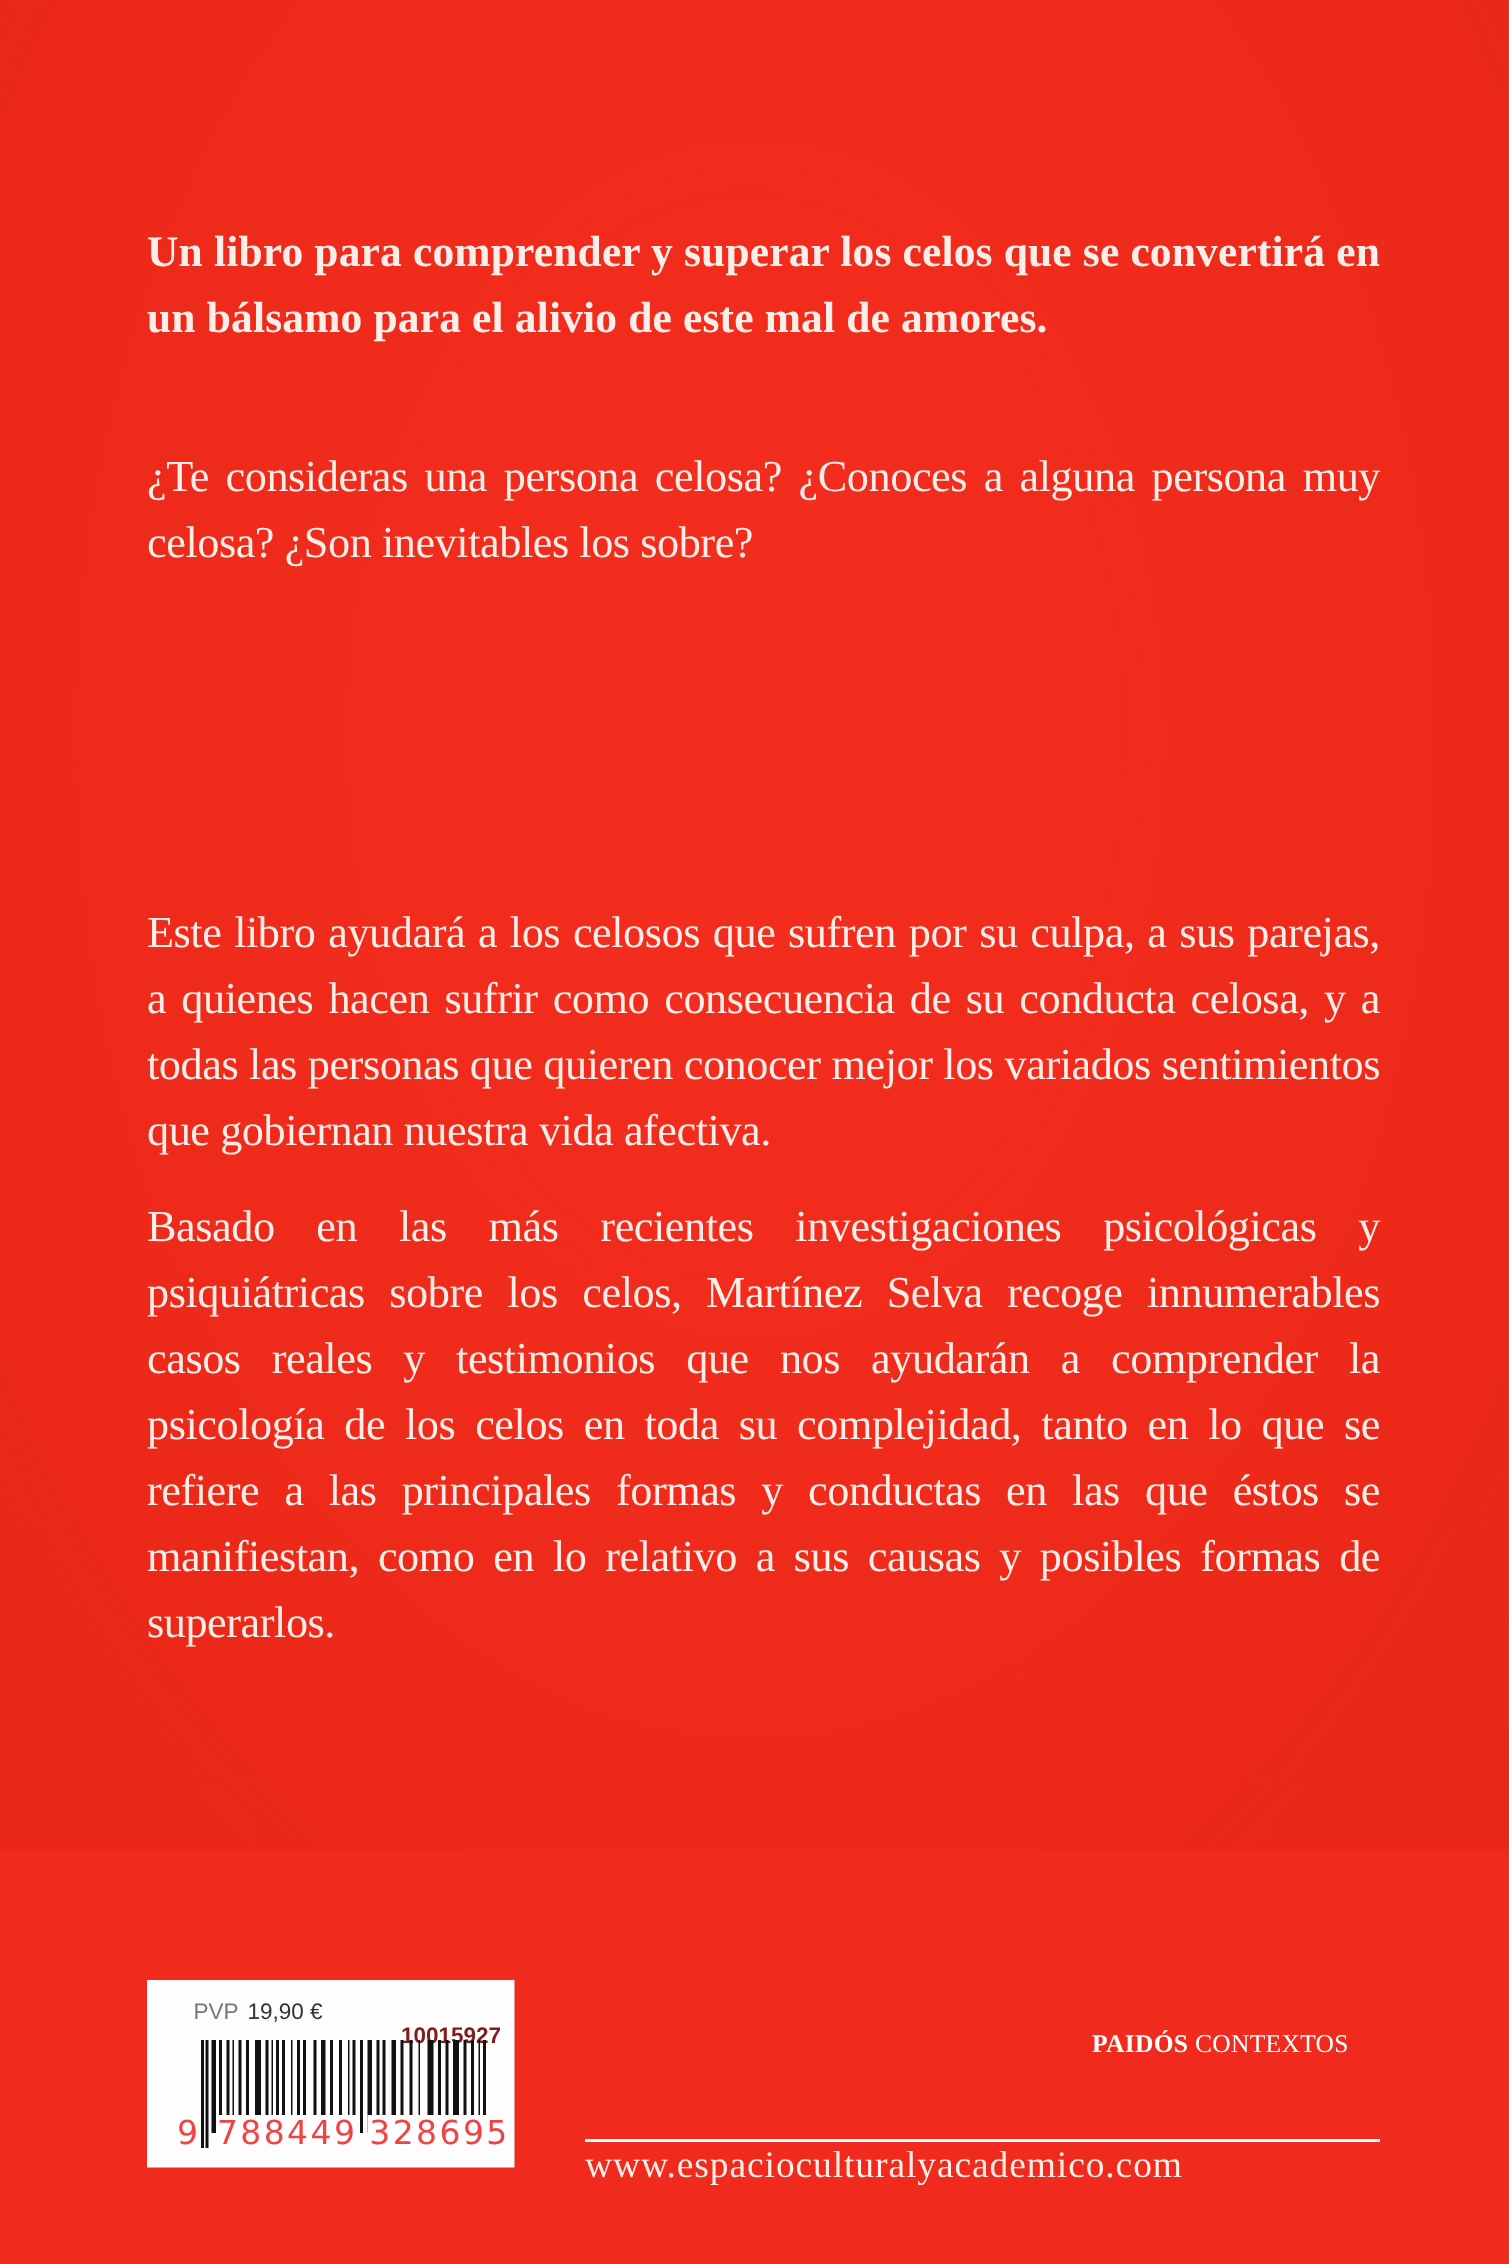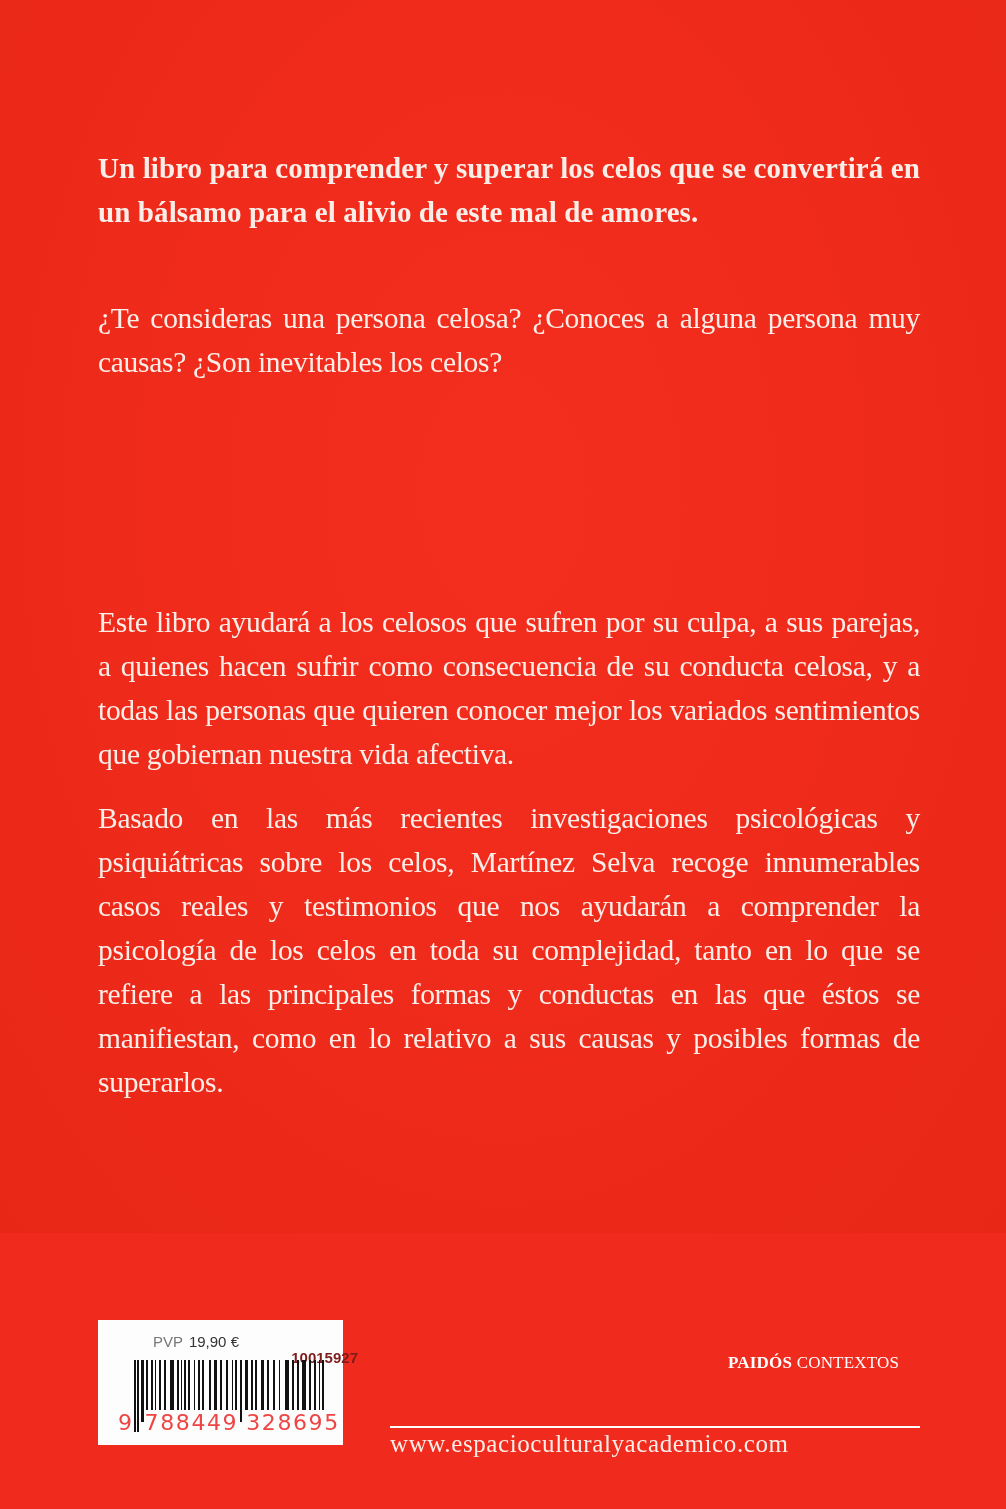--- a/index.html
+++ b/index.html
@@ -57,21 +57,20 @@
       color: #222;
       font-family: "Liberation Sans", "DejaVu Sans", sans-serif;
     }
     .bc-price-row {
       position: absolute;
       left: 31px;
       top: 13px;
       font-size: 15px;
       white-space: nowrap;
       width: 205px;
-      margin-left: 24px;
     }
     .bc-pvp { color: #777; }
     .bc-price { color: #333; margin-left: 2px; }
     .bc-code { position: absolute; right: 0; top: 16px; color: #7f1d1d; font-weight: bold; }
     .bars {
       position: absolute;
       left: 36px;
       top: 40px;
       height: 72px;
       width: 200px;
@@ -137,21 +136,21 @@
 </head>
 <body>
 
 <div class="cover">
 
   <div class="text-block lead">
     <p>Un libro para comprender y superar los celos que se convertirá en un bálsamo para el alivio de este mal de amores.</p>
   </div>
 
   <div class="text-block p1">
-    <p>¿Te consideras una persona celosa? ¿Conoces a alguna persona muy causas? ¿Son inevitables los celos?</p>
+    <p>¿Te consideras una persona celosa? ¿Conoces a alguna persona muy celosa? ¿Son inevitables los sobre?</p>
   </div>
 
 
   <div class="text-block p3">
     <p>Este libro ayudará a los celosos que sufren por su culpa, a sus parejas, a quienes hacen sufrir como consecuencia de su conducta celosa, y a todas las personas que quieren conocer mejor los variados sentimientos que gobiernan nuestra vida afectiva.</p>
   </div>
 
   <div class="text-block p4">
     <p>Basado en las más recientes investigaciones psicológicas y psiquiátricas sobre los celos, Martínez Selva recoge innumerables casos reales y testimonios que nos ayudarán a comprender la psicología de los celos en toda su complejidad, tanto en lo que se refiere a las principales formas y conductas en las que éstos se manifiestan, como en lo relativo a sus causas y posibles formas de superarlos.</p>
   </div>

